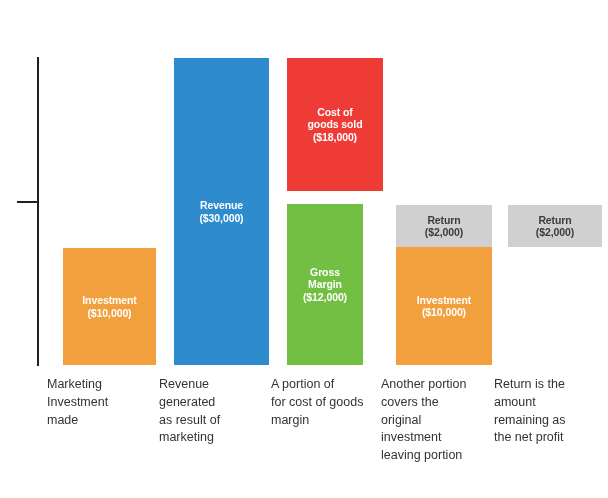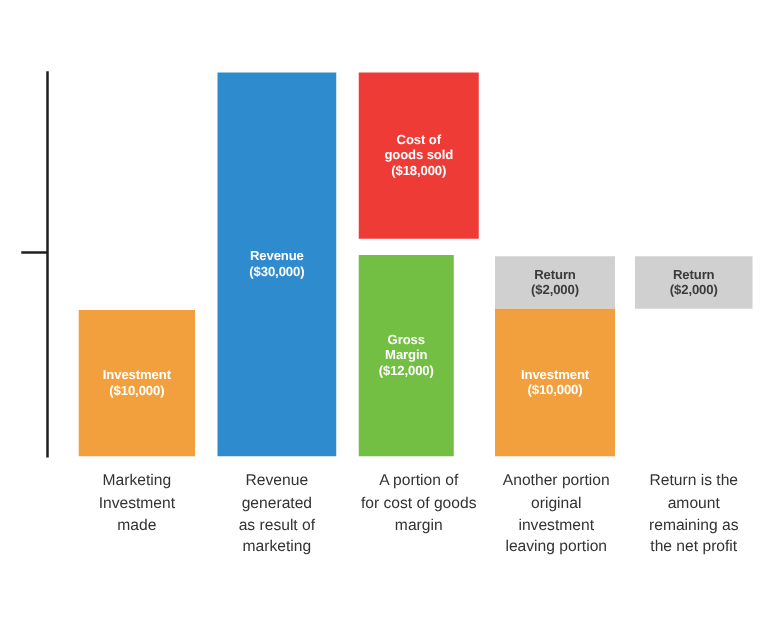--- a/index.html
+++ b/index.html
@@ -71,21 +71,21 @@
 
   .seg-orange { background: #f2a03d; color: #ffffff; }
   .seg-blue   { background: #2e8bce; color: #ffffff; }
   .seg-red    { background: #ee3b36; color: #ffffff; }
   .seg-green  { background: #72bf44; color: #ffffff; }
   .seg-gray   { background: #d0d0d0; color: #3b3b3b; }
 
   
   .caption {
     position: absolute;
-    text-align: center;
+    text-align: left;
     font-size: 12.5px;
     color: #333333;
     line-height: 1.42;
     font-weight: normal;
   }
 </style>
 </head>
 <body>
 
 <div id="chart-root">
@@ -156,20 +156,21 @@
   </div>
 
   <div class="caption" style="left:271px; top:376px; width:128px;">
     <div>A portion of</div>
     <div>for cost of goods</div>
     <div>margin</div>
   </div>
 
   <div class="caption" style="left:381px; top:376px; width:128px;">
     <div>Another portion</div>
+    <div>covers the</div>
     <div>original</div>
     <div>investment</div>
     <div>leaving portion</div>
   </div>
 
   <div class="caption" style="left:494px; top:376px; width:122px;">
     <div>Return is the</div>
     <div>amount</div>
     <div>remaining as</div>
     <div>the net profit</div>

